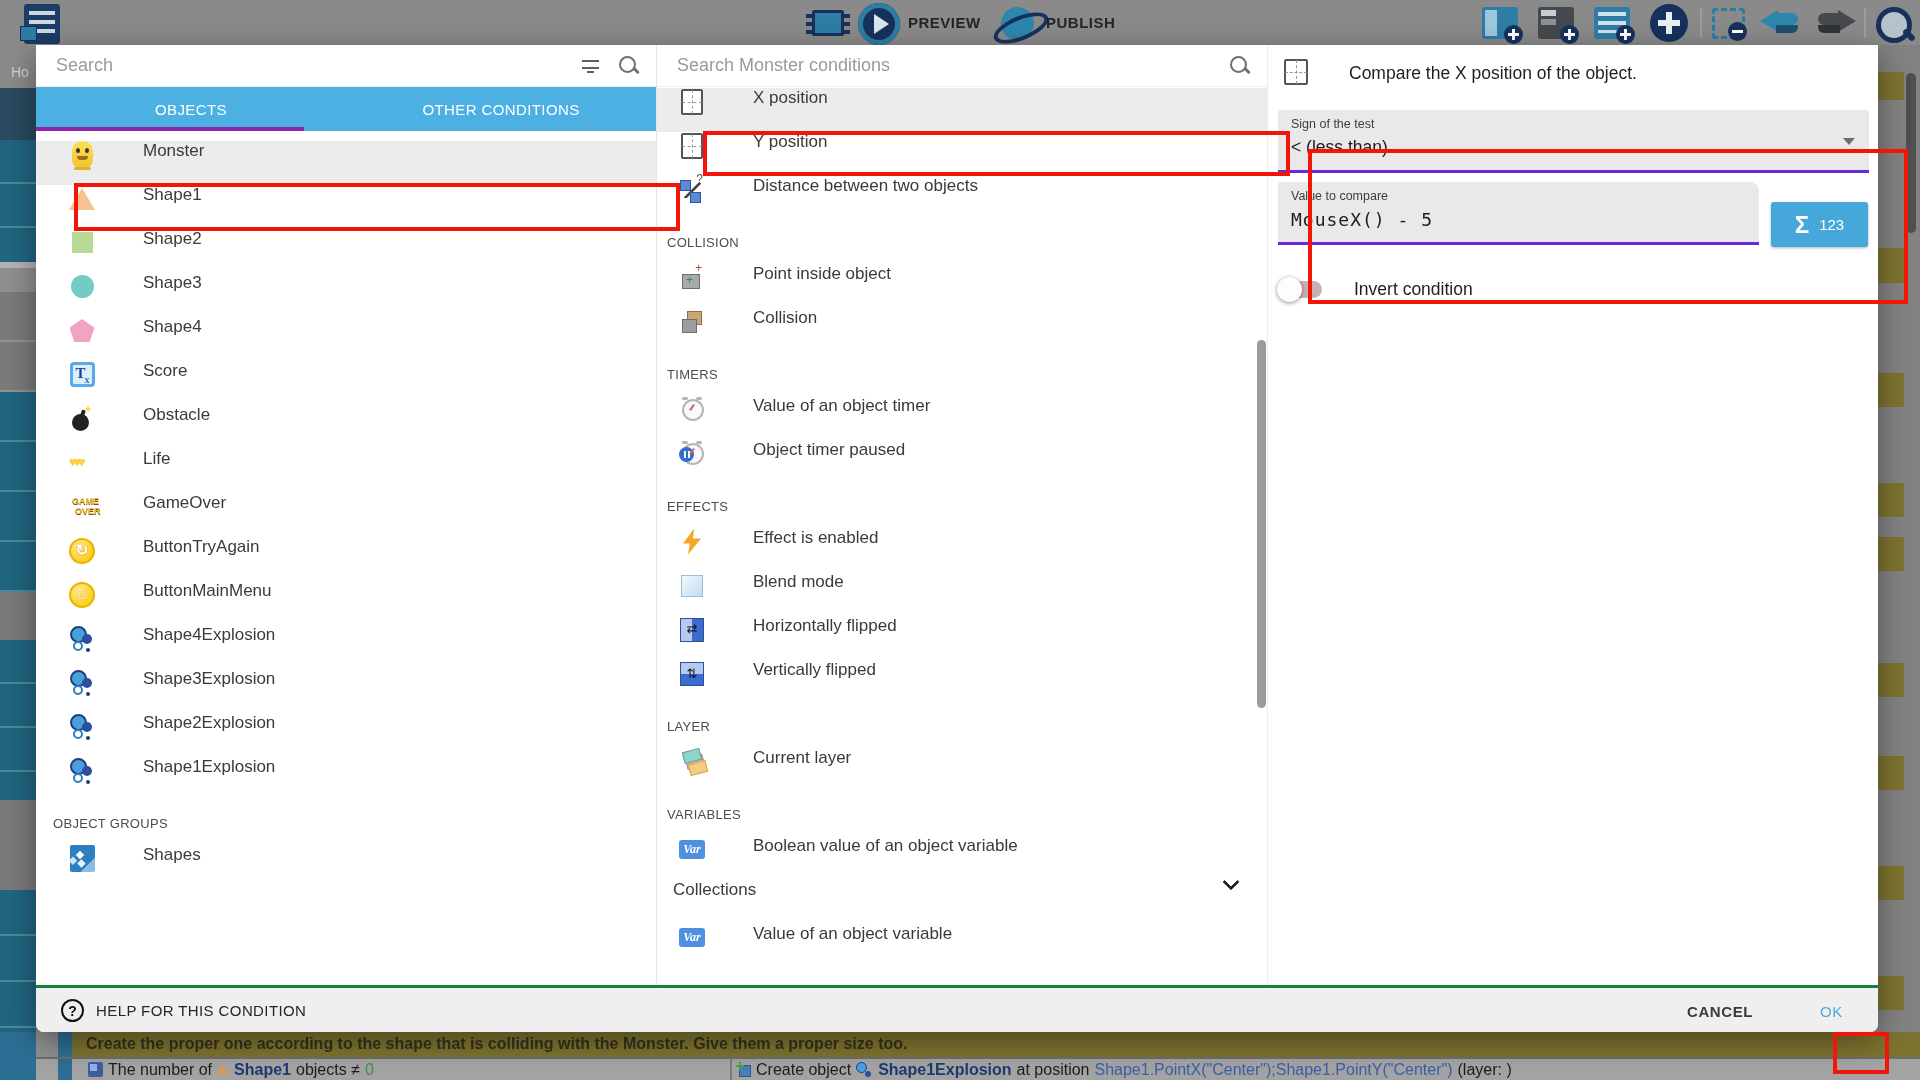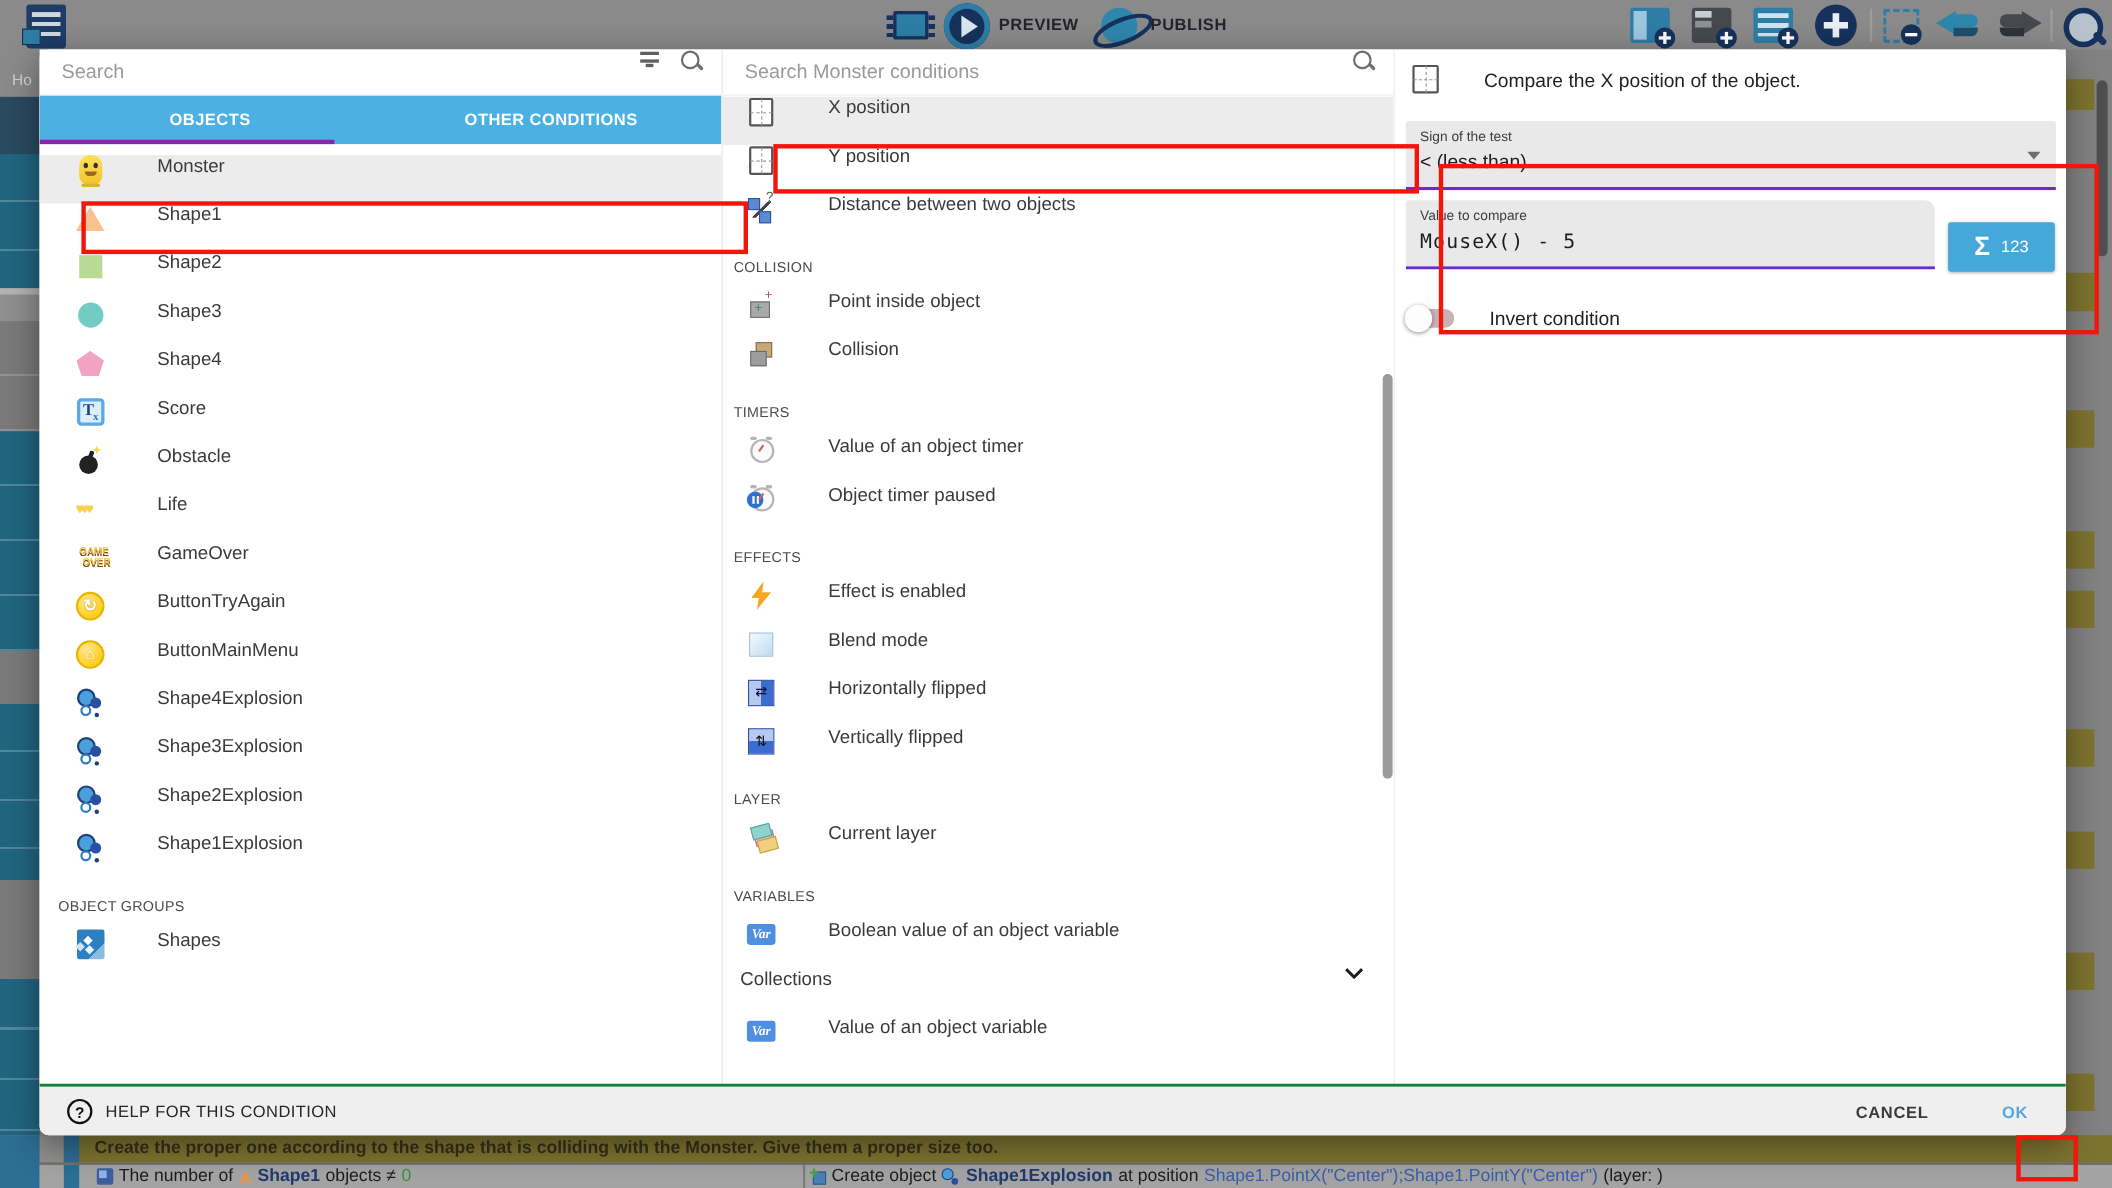--- a/index.html
+++ b/index.html
@@ -83,32 +83,32 @@
   .mini-part::after{content:"";position:absolute;right:2px;bottom:0;width:6px;height:6px;background:#2b4fa0;border-radius:50%}
 
   
   #dialog{position:absolute;left:36px;top:45px;width:1842px;height:987px;background:#fff;border-radius:8px;
     box-shadow:0 8px 30px rgba(0,0,0,.4)}
   .panel{position:absolute;top:0;height:940px;overflow:hidden;background:#fff}
   #left-panel{left:0;width:620px}
   #mid-panel{left:620px;width:611px;border-left:1px solid #e6e6e6}
   #right-panel{left:1231px;width:611px;border-left:1px solid #ececec}
 
-  .searchrow{position:absolute;left:0;top:0;right:0;height:42px;border-bottom:1px solid #eee;display:flex;}
+  .searchrow{position:absolute;left:0;top:0;right:0;height:42px;border-bottom:1px solid #eee;display:flex;align-items:center}
   .searchrow input{border:0;outline:none;flex:1;font-size:18px;color:#333;font-family:"Liberation Sans",sans-serif;background:transparent;padding-left:20px}
   .searchrow input::placeholder{color:#9a9a9a}
   .mag{position:relative;width:22px;height:22px;flex:none;margin-right:16px}
   .mag::before{content:"";position:absolute;left:1px;top:1px;width:13px;height:13px;border:2px solid #6f6f6f;border-radius:50%}
   .mag::after{content:"";position:absolute;left:14px;top:14px;width:8px;height:3px;background:#6f6f6f;transform:rotate(45deg);border-radius:2px}
   .filter-ic{position:relative;width:18px;height:16px;flex:none;margin-right:18px}
   .filter-ic::before{content:"";position:absolute;left:0;top:2px;width:17px;height:2.5px;background:#5f5f5f;box-shadow:0 7px 0 #5f5f5f}
   .filter-ic::after{content:"";position:absolute;left:5px;top:13px;width:7px;height:2.5px;background:#5f5f5f}
 
   #tabbar{position:absolute;left:0;top:42px;width:620px;height:44px;background:#4cb0e3;display:flex}
-  .tab{flex:1;display:flex;align-items:center;justify-content:center;font-size:15px;font-weight:bold;color:#fff;letter-spacing:.4px;cursor:pointer}
+  .tab{flex:1;display:flex;align-items:center;justify-content:center;font-size:15px;font-weight:normal;color:#fff;letter-spacing:.4px;cursor:pointer}
   #tab-indicator{position:absolute;left:0;top:82px;width:268px;height:4px;background:#8e24aa}
 
   .list{position:absolute;left:0;right:0}
   #obj-list{top:96px}
   #cond-list{top:43px}
   .row{display:flex;align-items:flex-start;height:44px;padding-left:33px}
   .row .lbl{margin-left:48px;font-size:17px;color:#3a3a3a;white-space:nowrap}
   .row.sel{background:#ececec}
   .hdr{display:flex;align-items:center;height:44px;padding-left:17px;font-size:13px;color:#4c4c4c;letter-spacing:.3px}
   #cond-list .row{padding-left:22px}
@@ -209,21 +209,21 @@
   .tog-track{position:relative;width:42px;height:17px;border-radius:9px;background:#c9b0b5;margin-right:32px}
   .tog-knob{position:absolute;left:-3px;top:-4px;width:25px;height:25px;border-radius:50%;background:#fdfdfd;box-shadow:0 1px 4px rgba(0,0,0,.45)}
   #invert-label{font-size:17.5px;color:#1f1f1f}
 
   
   #footer{position:absolute;left:0;top:940px;width:1842px;height:47px;background:#efefef;border-top:3px solid #15803d;border-radius:0 0 8px 8px;display:flex;align-items:center}
   .help-ic{width:23px;height:23px;border:2.5px solid #101010;border-radius:50%;position:relative;margin-left:25px;flex:none}
   .help-ic::before{content:"?";position:absolute;left:0;right:0;top:0;text-align:center;font:bold 14px/20px "Liberation Sans",sans-serif;color:#101010}
   #help-label{margin-left:12px;font-size:15px;color:#262626;letter-spacing:.4px}
   #cancel-btn{position:absolute;left:1635px;top:0;height:47px;display:flex;align-items:center;font-size:15px;font-weight:bold;color:#3a3a3a;letter-spacing:.6px;padding:0 16px;cursor:pointer}
-  #ok-btn{position:absolute;left:1768px;top:0;height:47px;display:flex;align-items:center;font-size:15px;font-weight:bold;color:#54a8e0;letter-spacing:.6px;padding:0 16px;cursor:pointer}
+  #ok-btn{position:absolute;left:1768px;top:0;height:47px;display:flex;align-items:center;font-size:15px;font-weight:normal;color:#54a8e0;letter-spacing:.6px;padding:0 16px;cursor:pointer}
 
   
   .redbox{position:absolute;border:4px solid #f2150a;z-index:60;pointer-events:none}
   #anno-monster{left:38px;top:138px;width:606px;height:48px}
   #anno-xpos{left:667px;top:86px;width:587px;height:45px}
   #anno-params{left:1272px;top:104px;width:600px;height:155px}
   #anno-ok{left:1797px;top:987px;width:56px;height:42px}
 </style>
 </head>
 <body>

